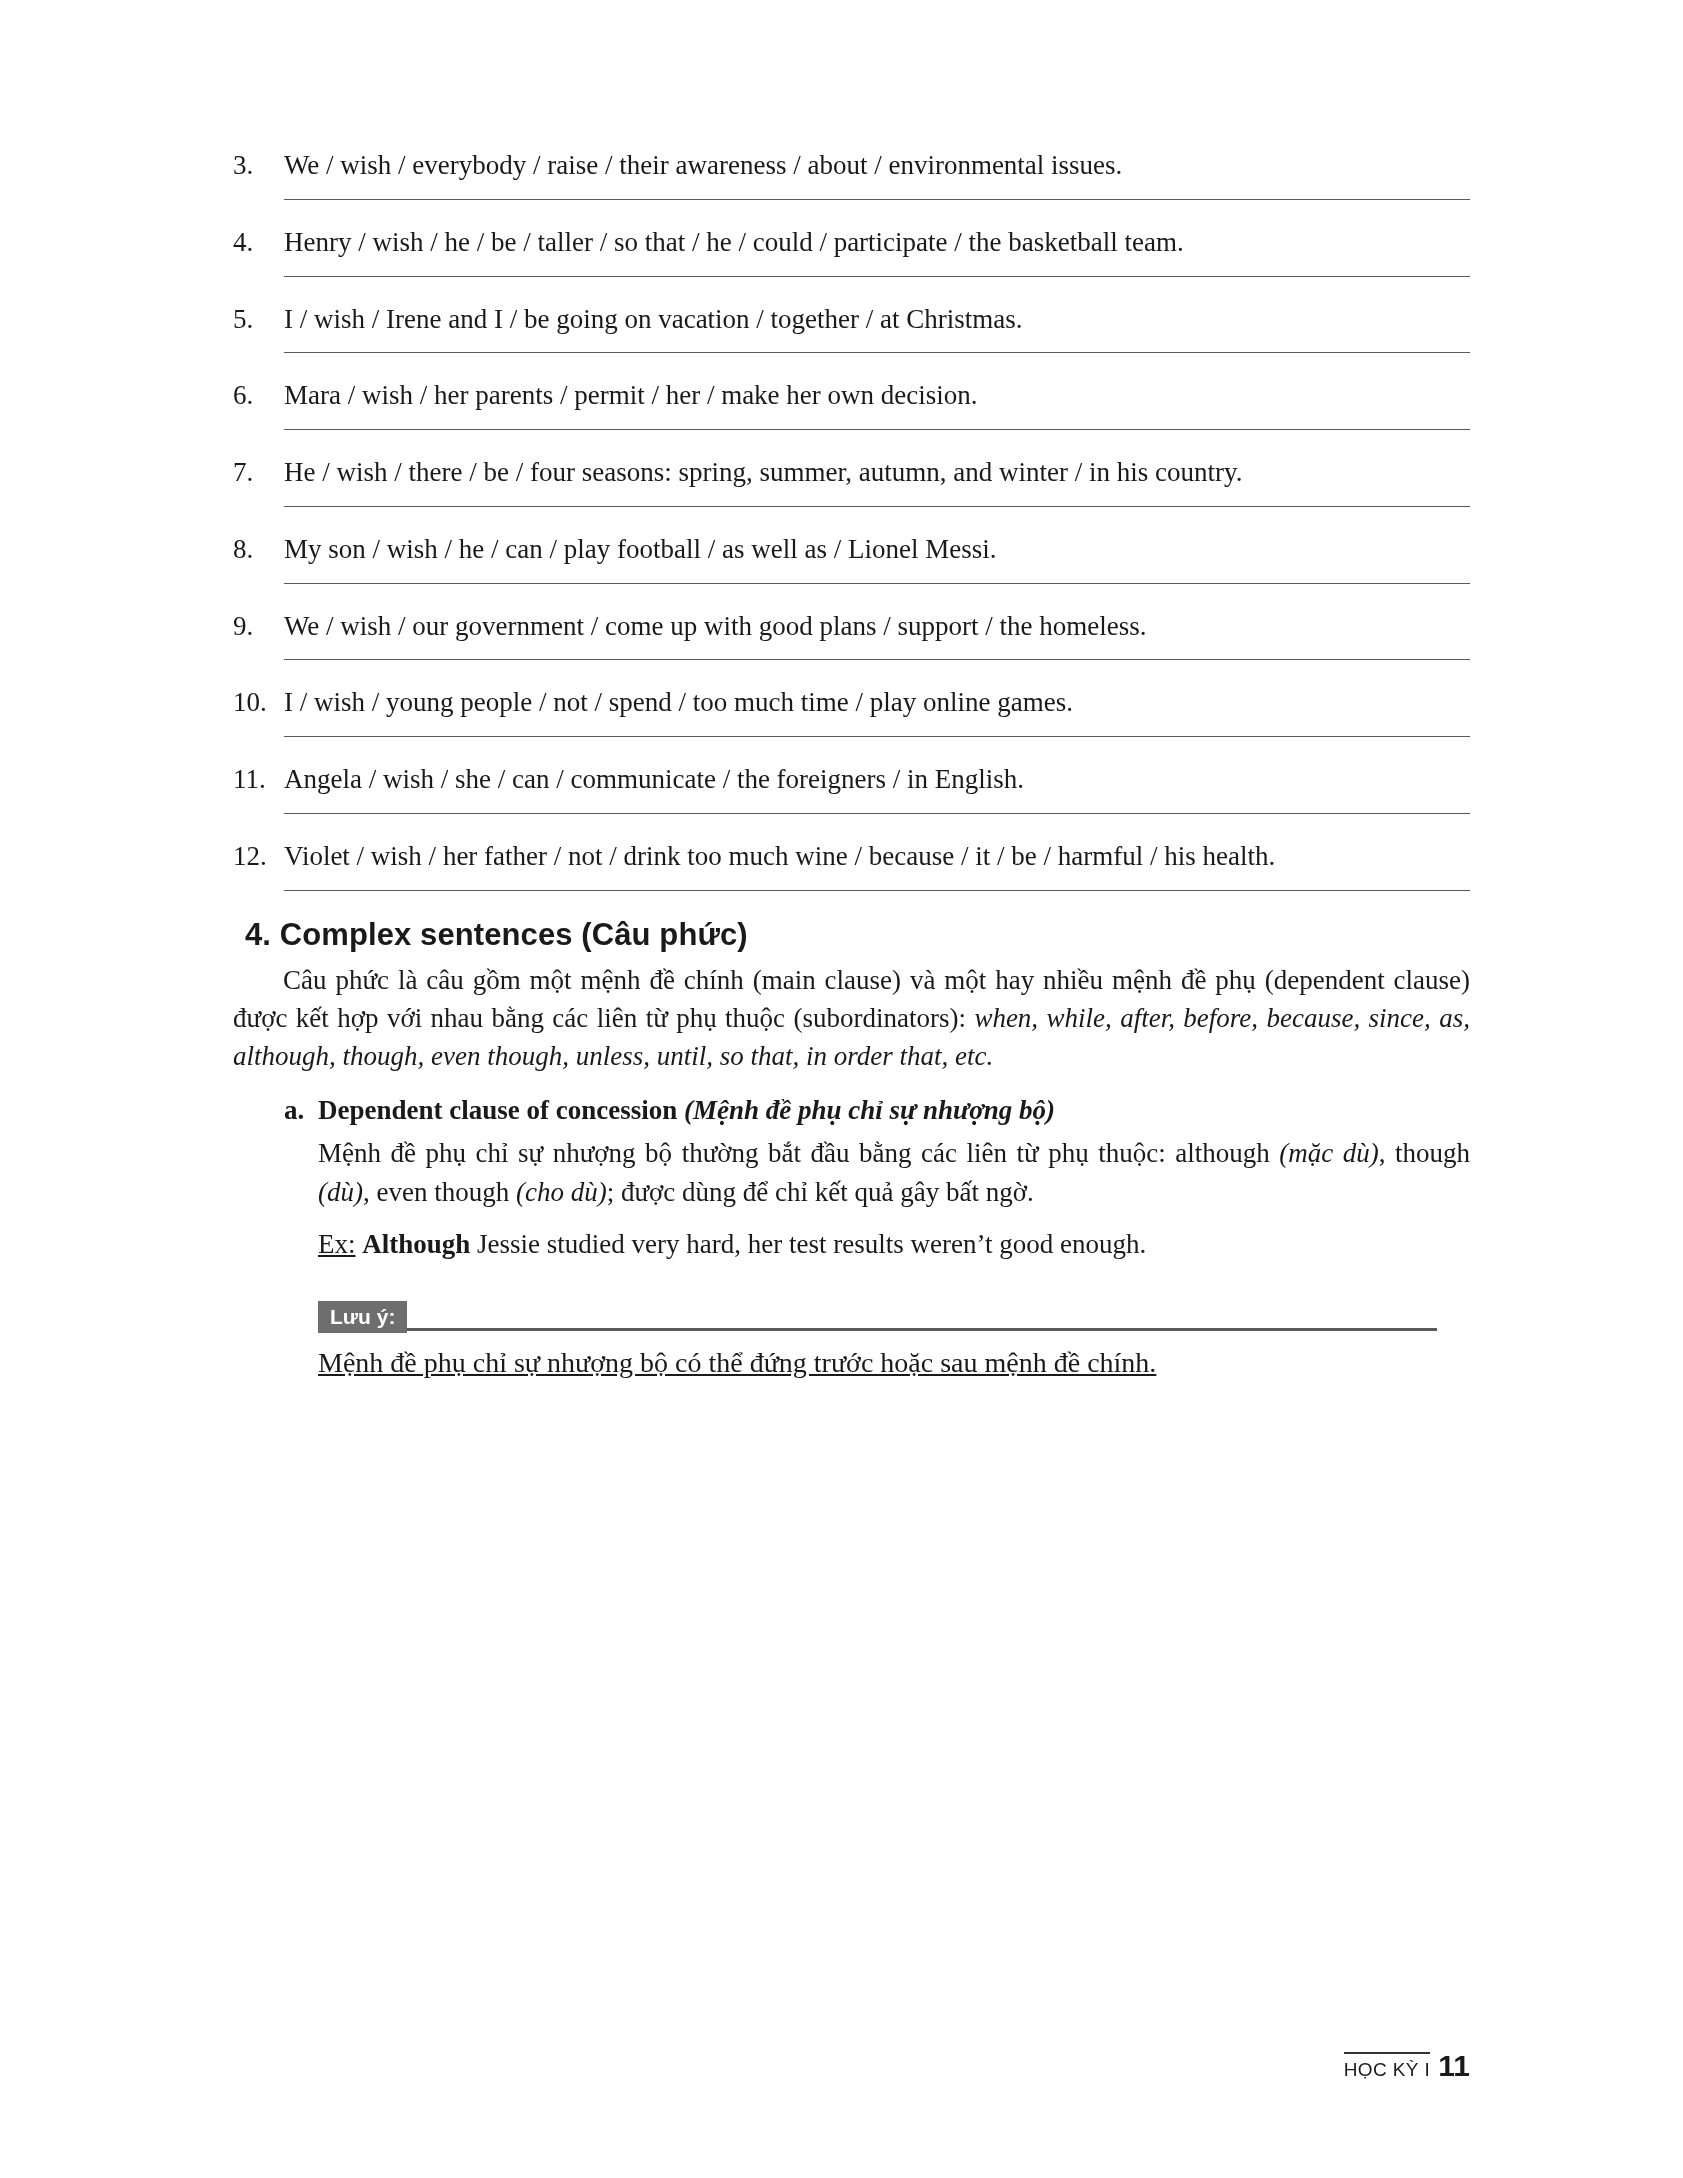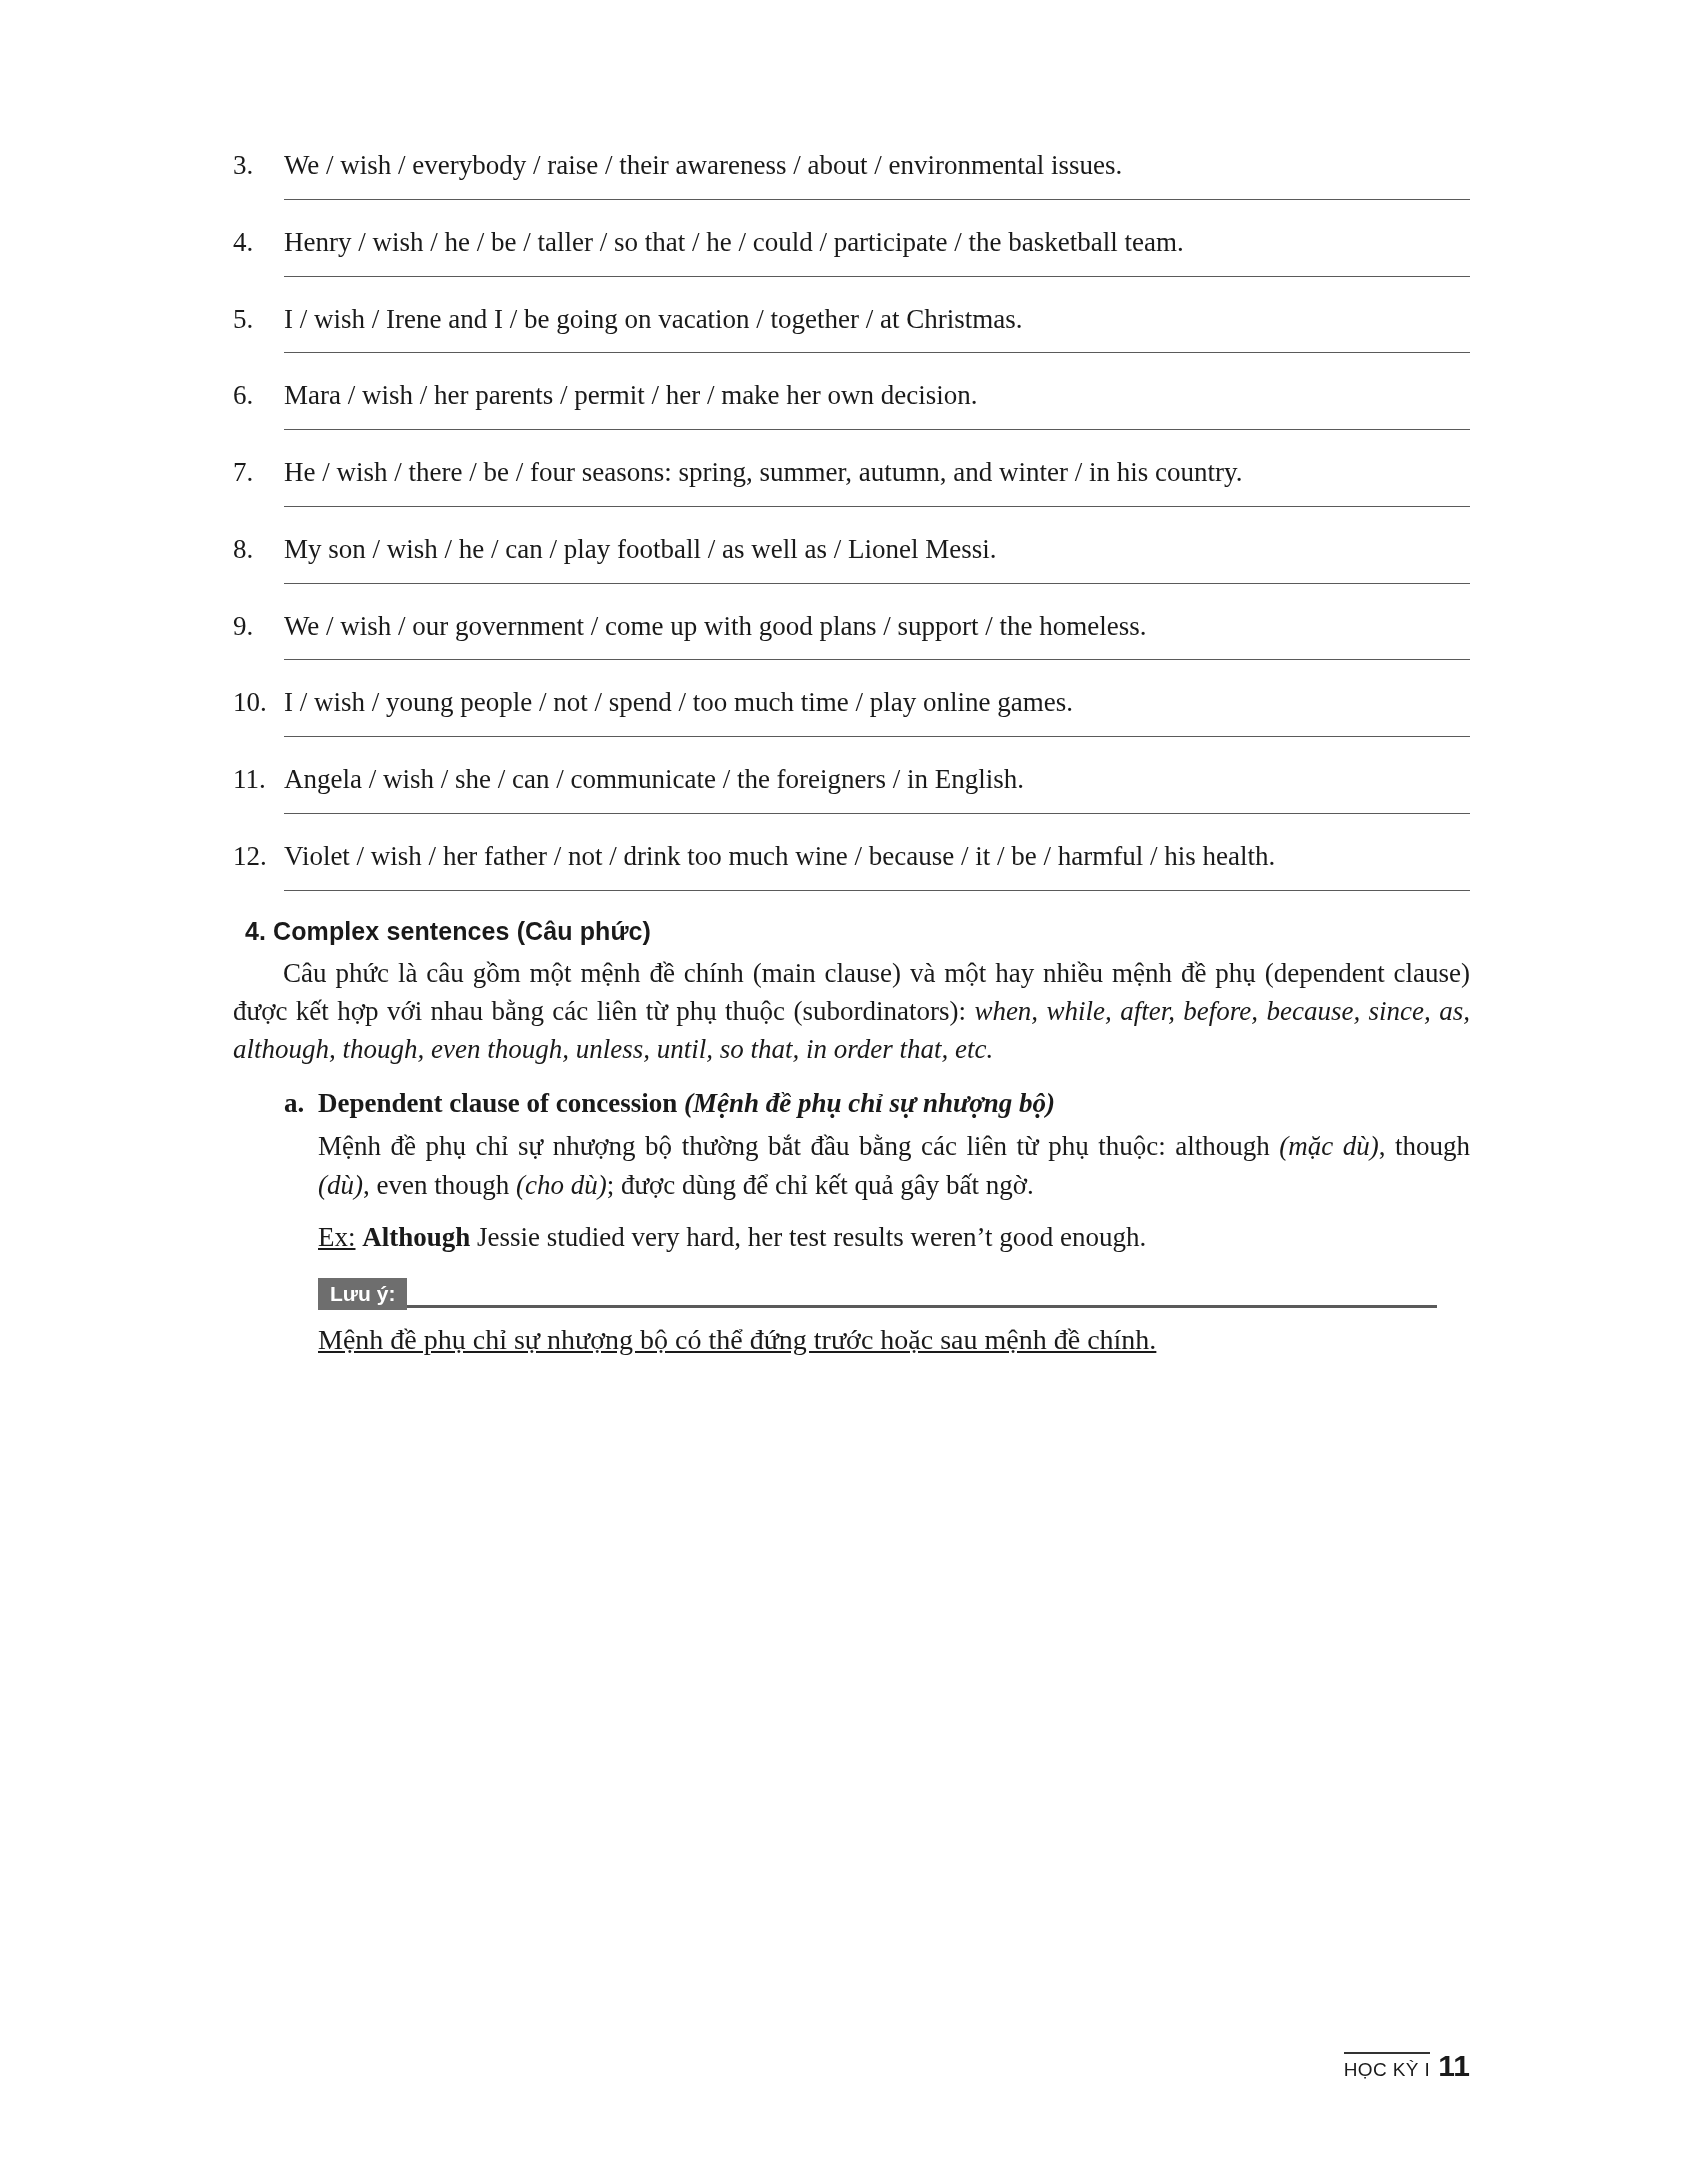--- a/index.html
+++ b/index.html
@@ -53,21 +53,21 @@
     margin: 16px 0 0 51px;
     border-bottom: 1.5px solid #5a5a5a;
     height: 0;
   }
 
   
   .section-head {
     margin-bottom: 8px;
     font-family: "Liberation Sans", sans-serif;
     font-weight: bold;
-    font-size: 25px;
+    font-size: 31px;
     letter-spacing: 0.1px;
     padding-left: 12px;
   }
   p.body {
     font-size: 27px;
     line-height: 1.42;
     text-align: justify;
     margin: 0 0 6px 0;
   }
   p.indent {
@@ -102,21 +102,21 @@
     margin: 0 0 4px 0;
   }
   .ex-label {
     text-decoration: underline;
   }
   .ex-ind { margin-left: 44px; }
 
   
   .note {
     margin-left: 85px;
-    margin-top: 22px;
+    margin-top: 38px;
     width: 1119px;
   }
   .note-tag-row {
     display: flex;
     align-items: flex-end;
   }
   .note-tag {
     background: #6e6e6e;
     color: #ffffff;
     font-family: "Liberation Sans", sans-serif;

